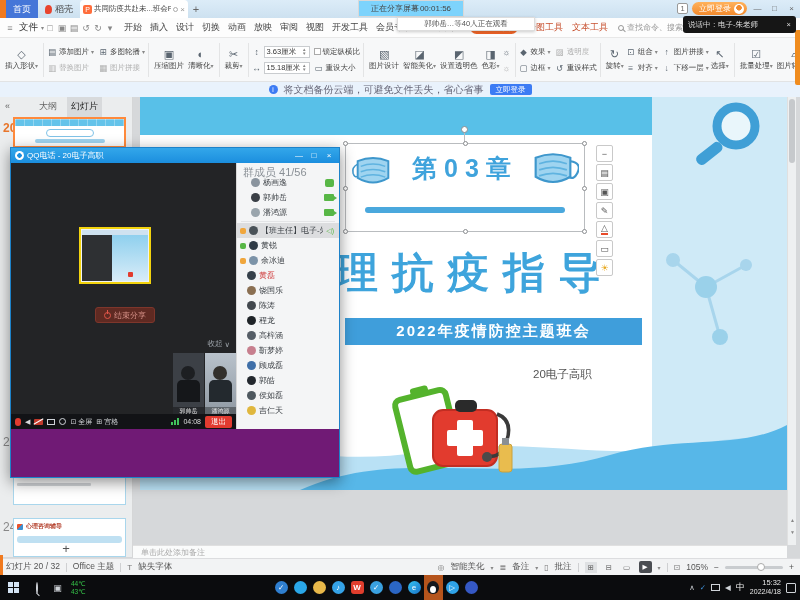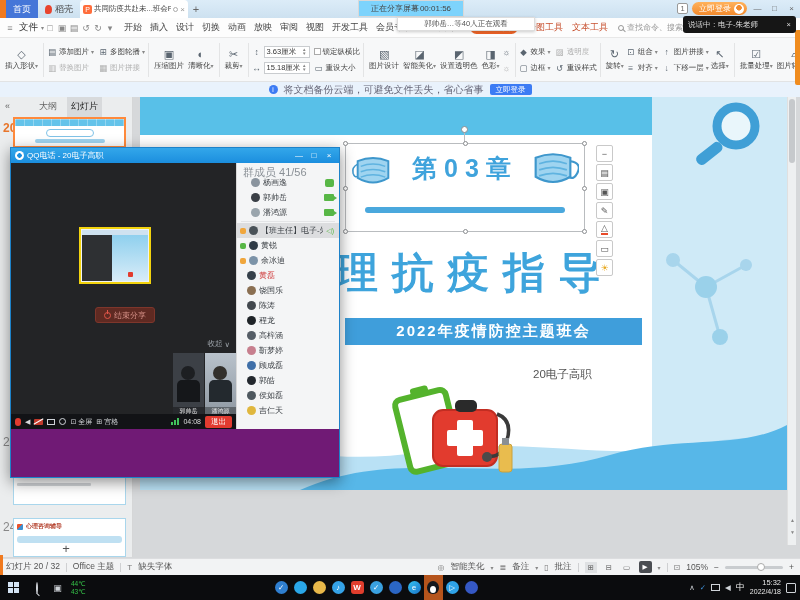--- a/index.html
+++ b/index.html
@@ -713,20 +713,21 @@
             <span class="mname">侯如磊</span>
           </div>
         <div class="mrow">
             <span class="av" style="background:#e0b73e"></span>
             <span class="mname">吉仁天</span>
           </div>
       </div>
     </div>
   </div>
 
+  <div id="notes">单击此处添加备注</div>
 
   <div id="statusbar">
     <span>幻灯片 20 / 32</span>
     <span class="ssep"></span>
     <span>Office 主题</span>
     <span class="ssep"></span>
     <span class="sic">T</span>
     <span>缺失字体</span>
     <span style="margin-left:auto"></span>
     <span class="sic">◎</span>

